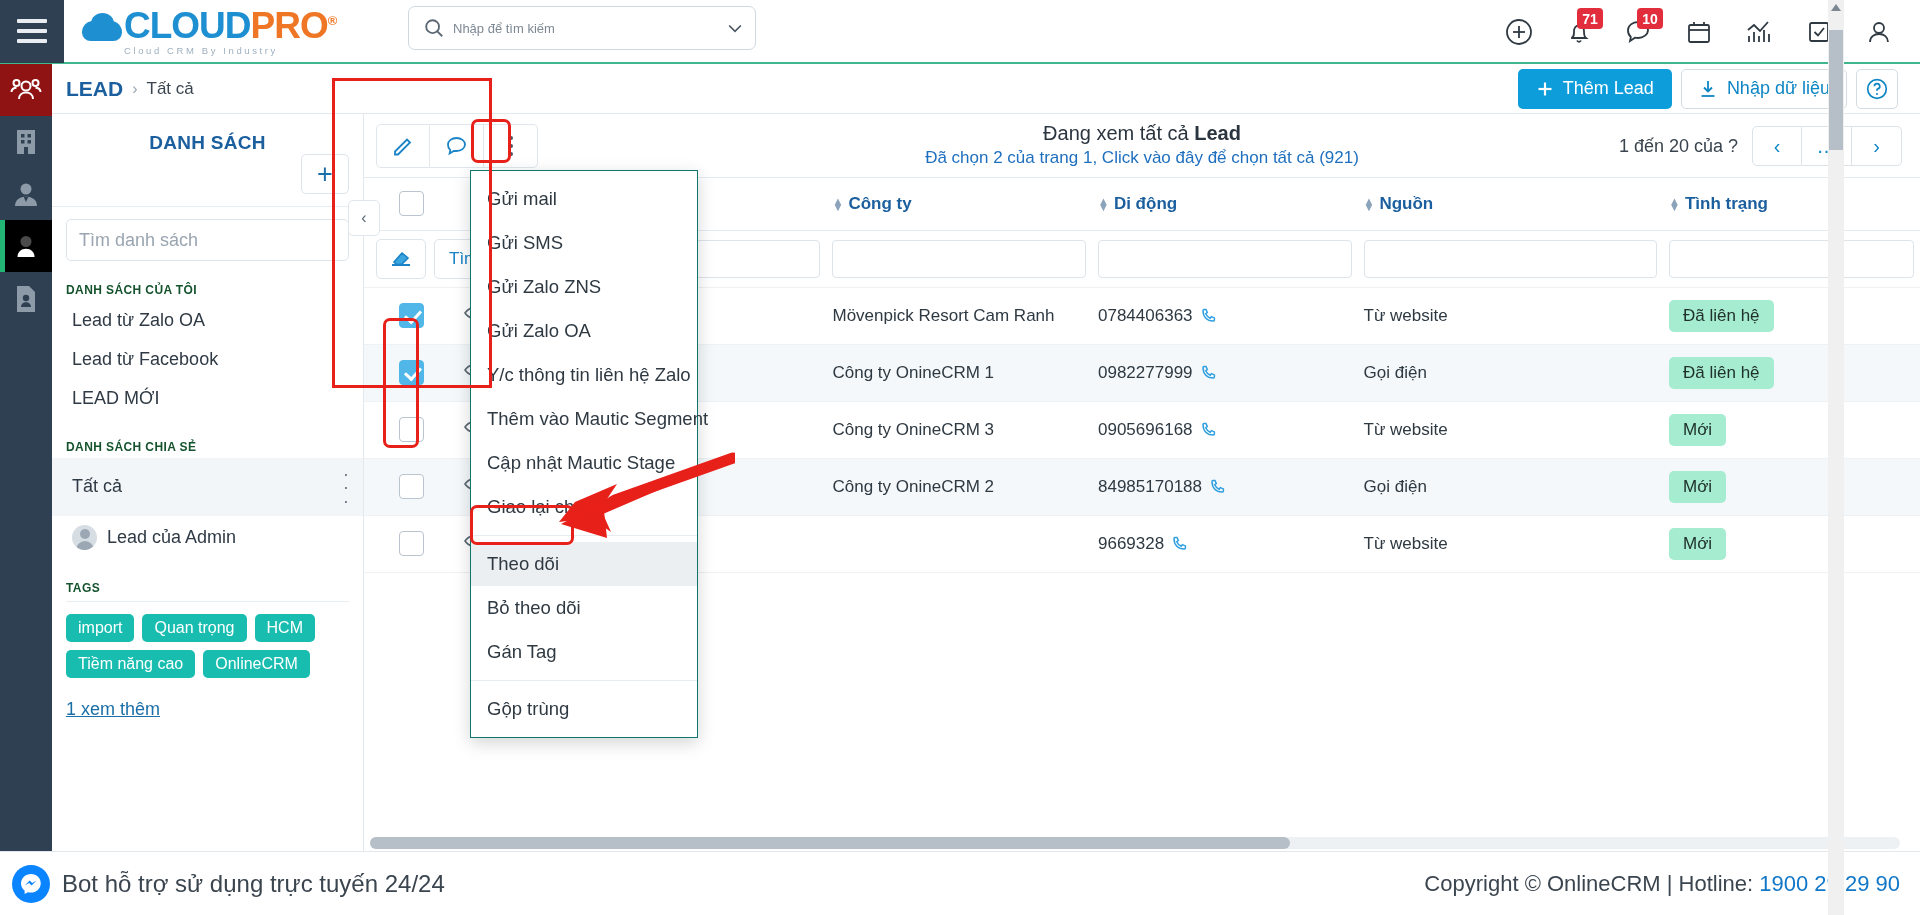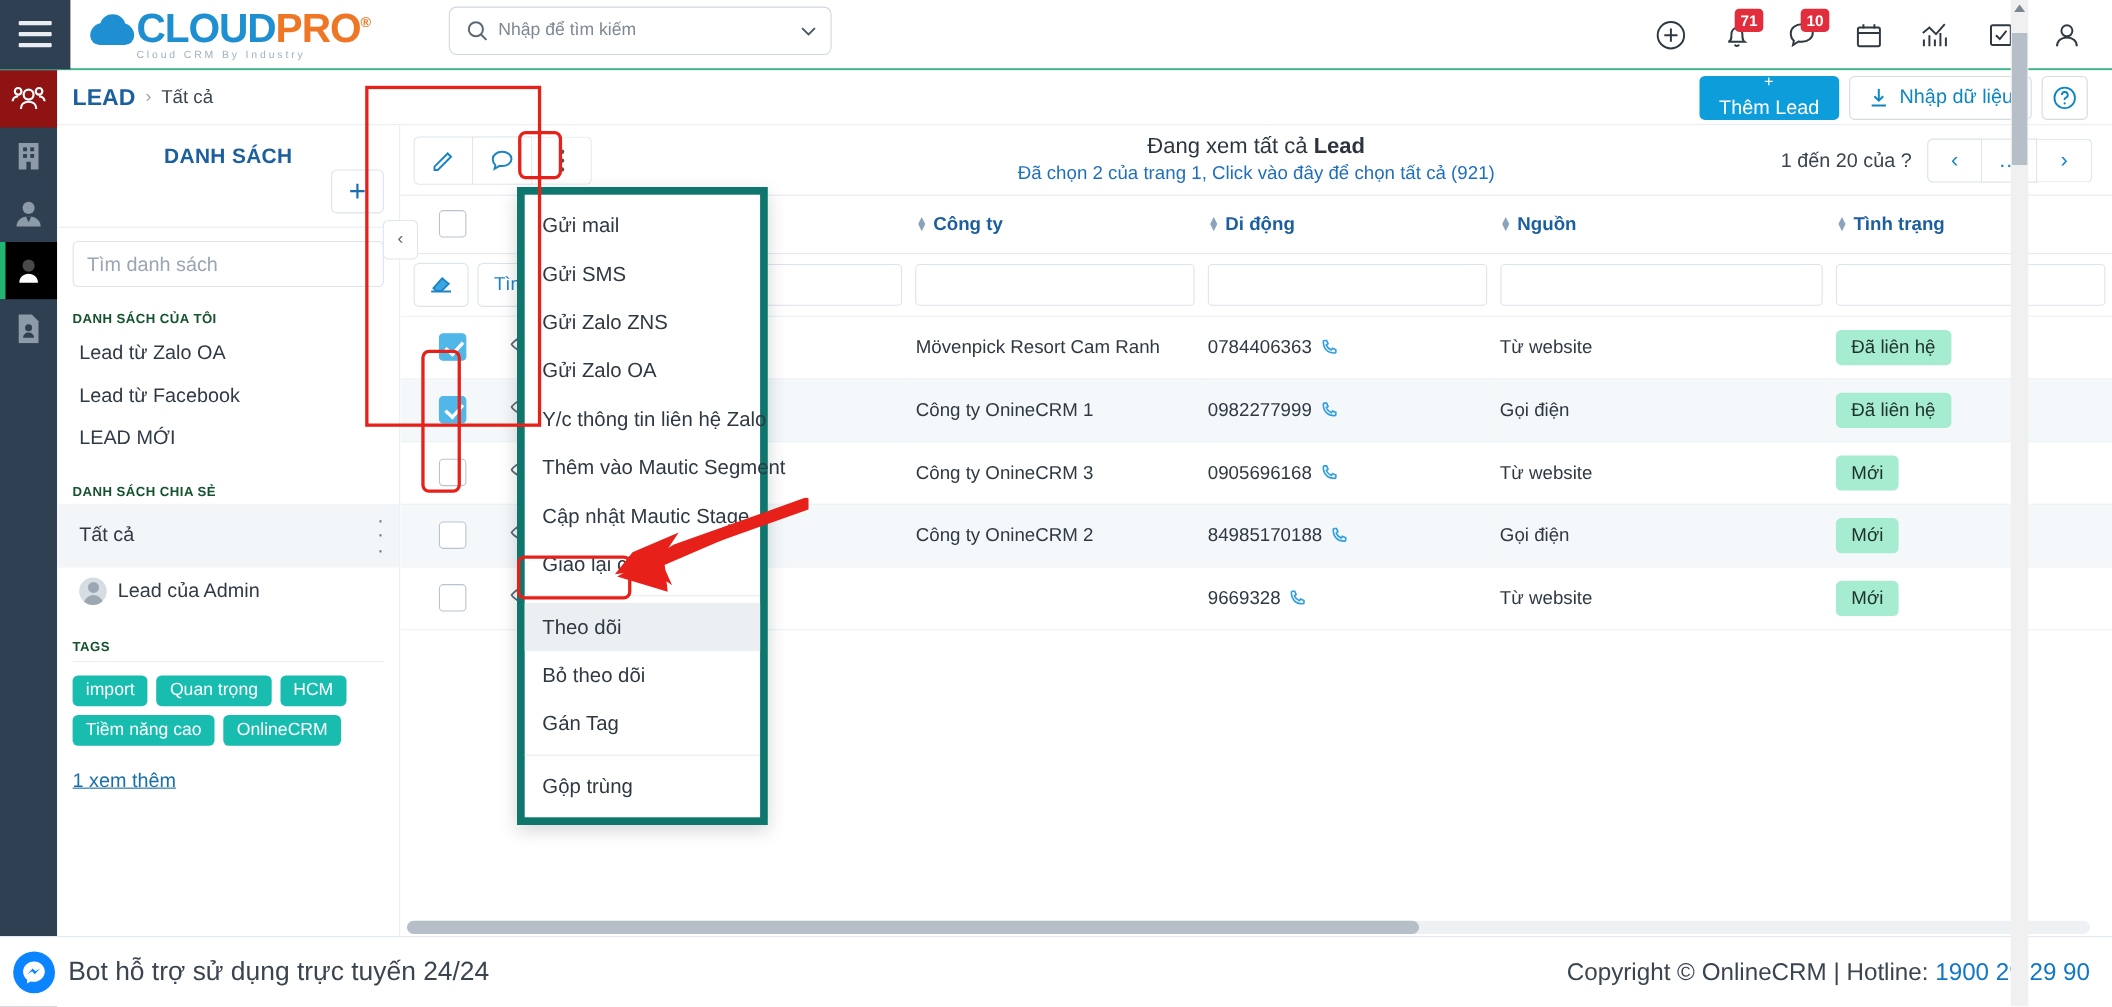--- a/index.html
+++ b/index.html
@@ -42,21 +42,21 @@
   .logo-reg { font-size: 13px; color: #ee7625; vertical-align: super; }
   .logo-sub { font-size: 9.5px; color: #9fb0c0; letter-spacing: 2.6px; margin-top: 2px; }
 
   .searchbox {
     position: absolute; left: 408px; top: 6px; width: 348px; height: 44px;
     border: 1px solid #cfd8e0; border-radius: 7px; background: #fff;
     display: flex; align-items: center; padding: 0 10px;
   }
   .searchbox .mag { width: 22px; height: 22px; margin: 0 8px 0 4px; flex: 0 0 22px; }
   .searchbox input {
-    flex: 1; border: none; outline: none; font-size: 16px;
+    flex: 1; border: none; outline: none; font-size: 13px;
     font-family: "Liberation Sans", sans-serif; color: #404040; background: transparent;
   }
   .searchbox input::placeholder { color: #7d8894; }
   .chev { width: 20px; height: 20px; flex: 0 0 20px; }
 
   .hdr-icons {
     position: absolute; right: 26px; top: 0; height: 64px;
     display: flex; align-items: center; gap: 30px;
   }
   .hdr-ic { position: relative; width: 30px; height: 30px; cursor: pointer; }
@@ -88,21 +88,20 @@
     background: #fff; border-bottom: 1px solid #e3e8ed; display: flex; align-items: center;
   }
   .crumb-lead { font-size: 21px; color: #1b5f9e; font-weight: bold; margin-left: 14px; }
   .crumb-sep { font-size: 16px; color: #9aa6b2; margin: 0 9px; }
   .crumb-cur { font-size: 17px; color: #3b454f; }
   .crumb-actions { margin-left: auto; display: flex; align-items: center; gap: 9px; margin-right: 22px; }
   .btn-primary {
     height: 40px; background: #0d9ddb; color: #fff; border: none; border-radius: 5px;
     font-size: 18px; padding: 0 18px; display: flex; align-items: center; gap: 9px; cursor: pointer;
     font-family: "Liberation Sans", sans-serif;
-    flex-direction: column;
   }
   .btn-outline {
     height: 40px; background: #fff; color: #0d86c4; border: 1px solid #d4dce3; border-radius: 5px;
     font-size: 18px; padding: 0 16px; display: flex; align-items: center; gap: 9px; cursor: pointer;
     font-family: "Liberation Sans", sans-serif;
   }
   .btn-icon-sq {
     width: 42px; height: 40px; background: #fff; border: 1px solid #d4dce3; border-radius: 5px;
     display: flex; align-items: center; justify-content: center; cursor: pointer;
   }
@@ -266,21 +265,21 @@
 
   .hscroll {
     position: absolute; left: 6px; bottom: 2px; width: 1530px; height: 12px;
     background: #eef1f4; border-radius: 6px;
   }
   .hscroll i { display: block; width: 920px; height: 12px; background: #b6bfc8; border-radius: 6px; }
 
   
   .menu {
     position: absolute; left: 470px; top: 170px; width: 228px; background: #fff;
-    border: 7px solid #0f766e; box-shadow: 0 5px 16px rgba(0,0,0,.17); z-index: 40; padding: 6px 0;
+    border: 1px solid #0f766e; box-shadow: 0 5px 16px rgba(0,0,0,.17); z-index: 40; padding: 6px 0;
   }
   .menu-item {
     font-size: 18.5px; color: #2f3942; padding: 11px 16px; cursor: pointer; white-space: nowrap;
   }
   .menu-item.hl { background: #eceff2; }
   .menu-sep { border-top: 1px solid #e7ecf0; margin: 6px 0; }
 
   
   .anno { position: absolute; border: 3px solid #e8201a; border-radius: 7px; z-index: 60; pointer-events: none; }
   .anno-kebab { left: 332px; top: 78px; width: 160px; height: 310px; border-radius: 0; }

